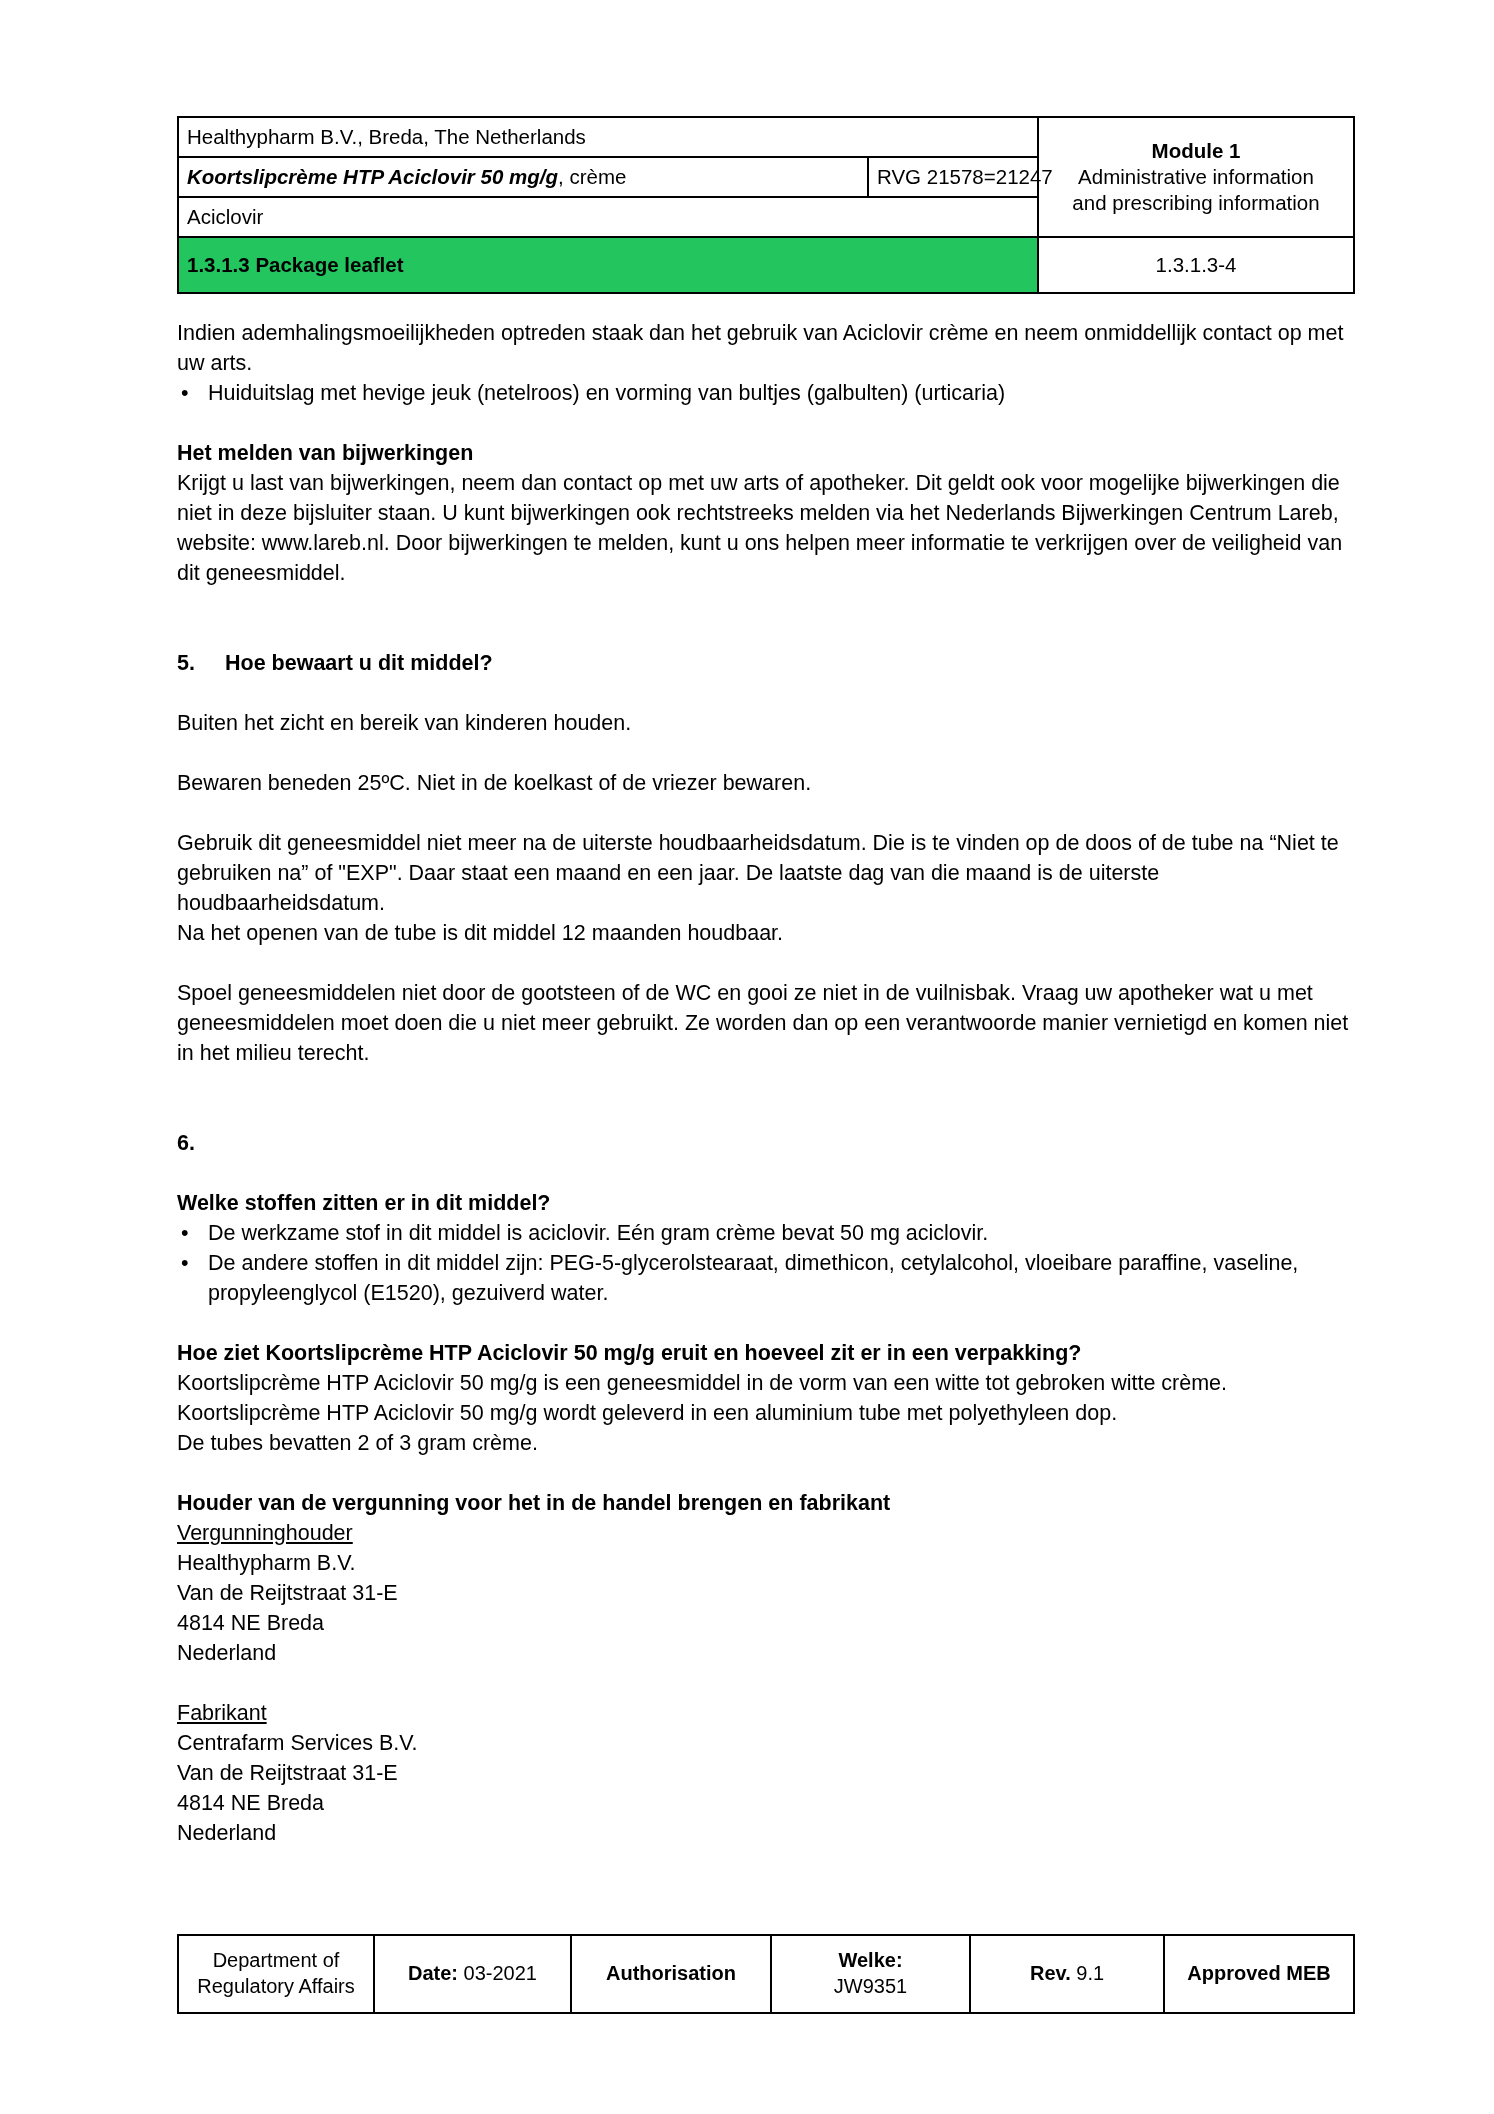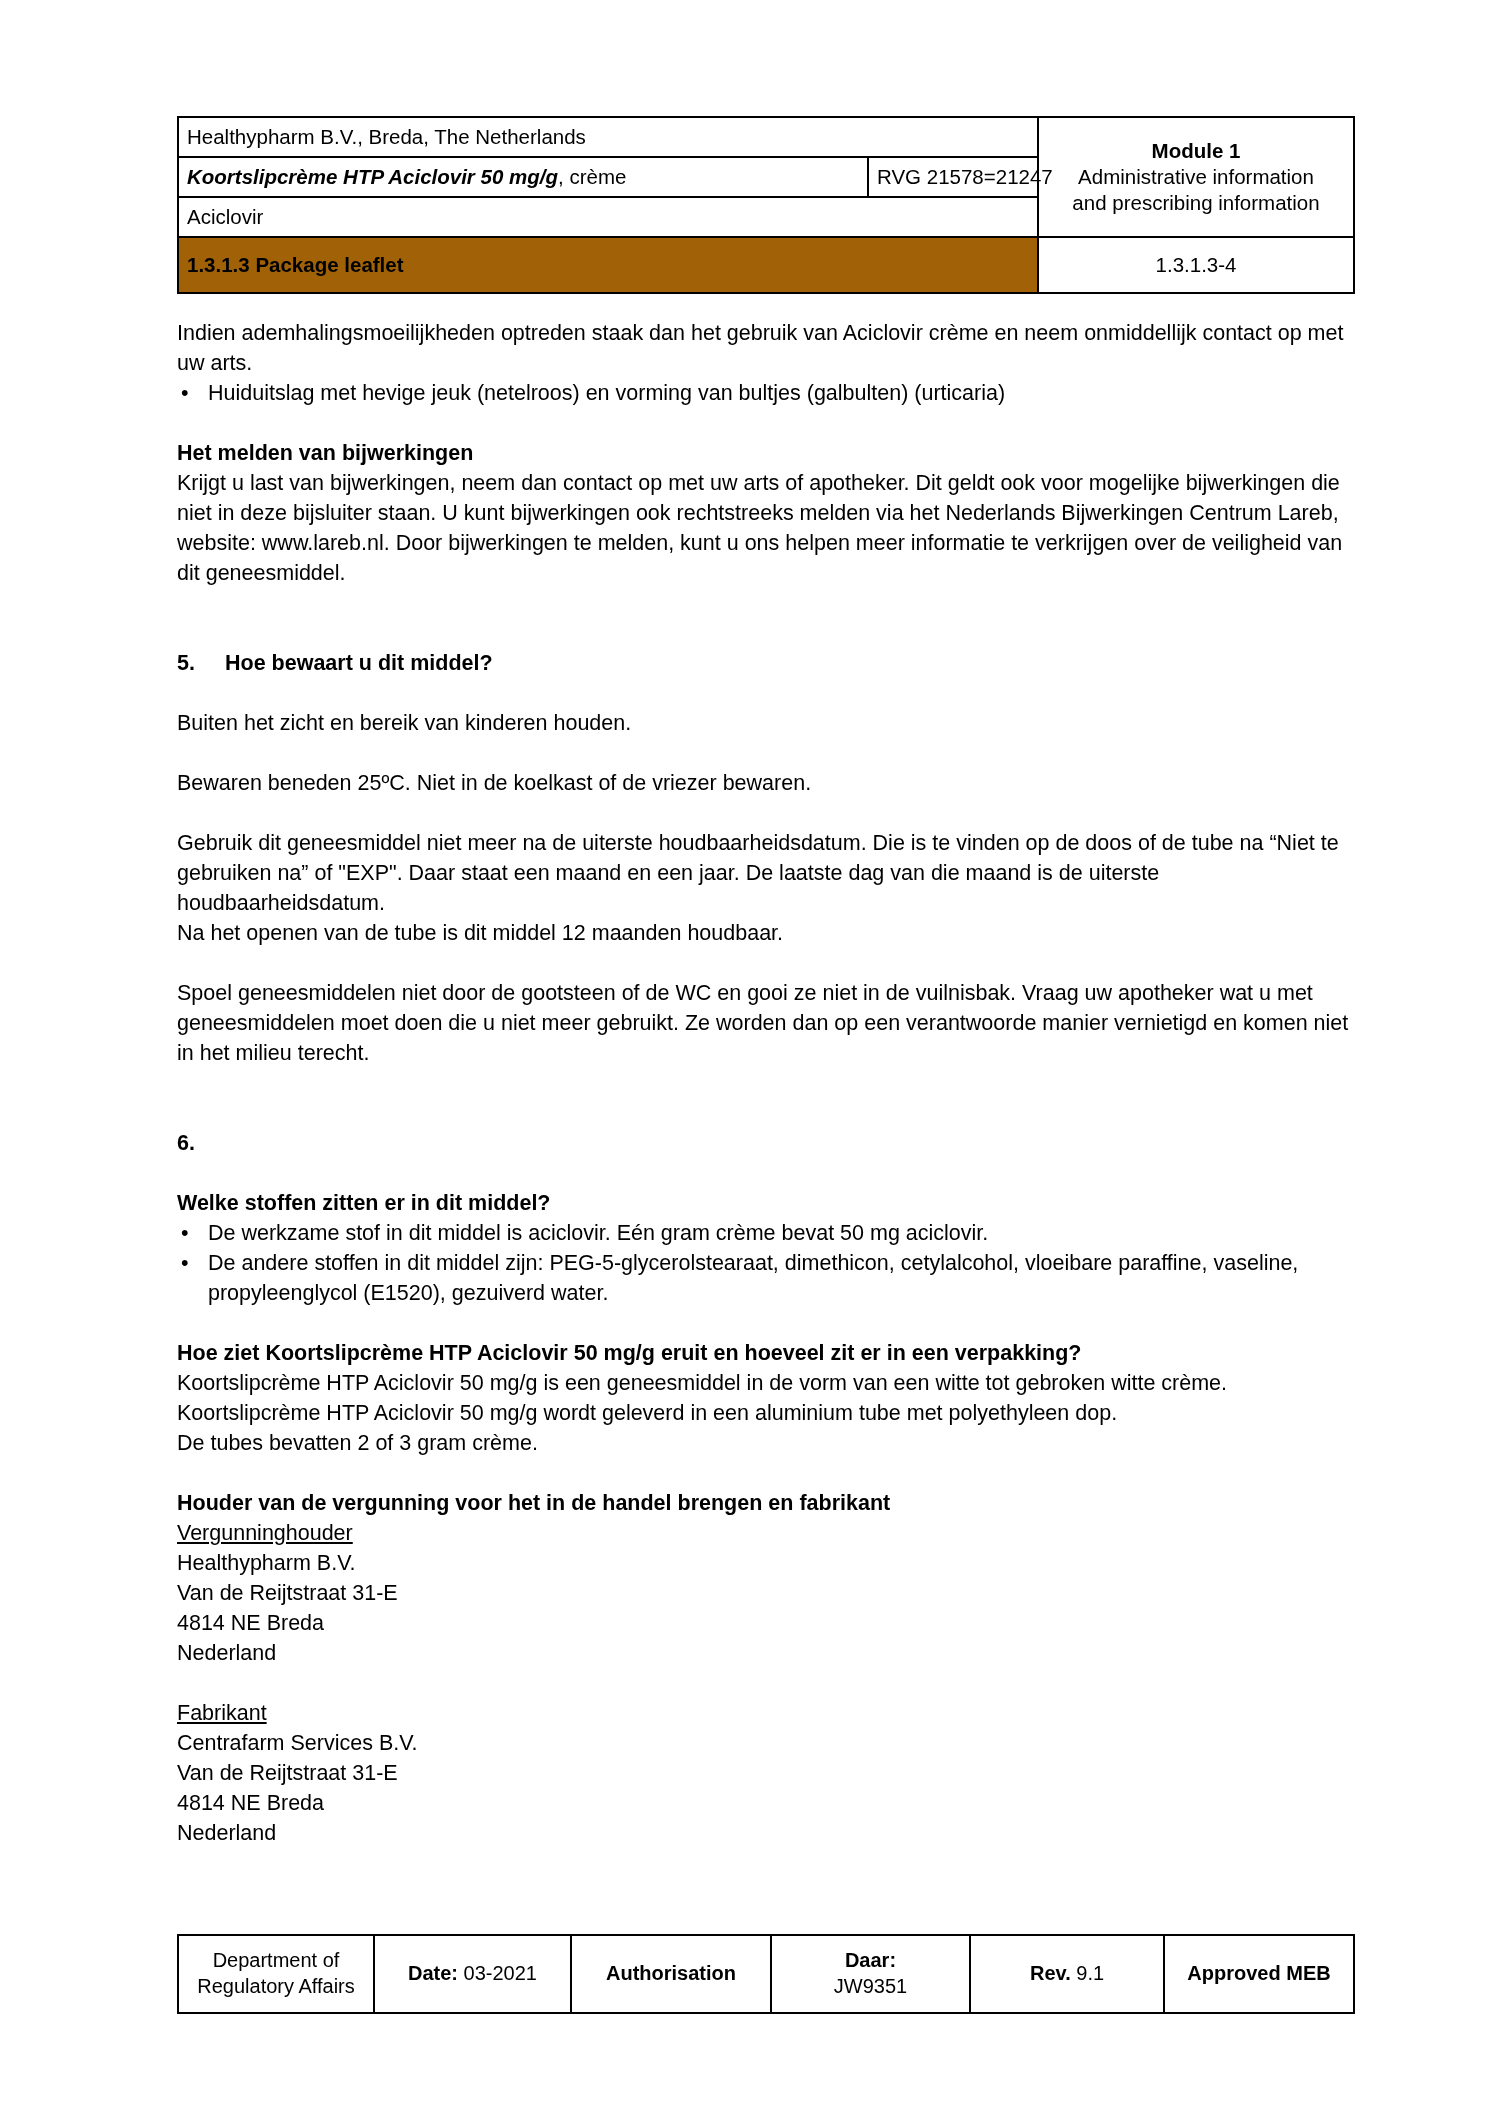--- a/index.html
+++ b/index.html
@@ -51,21 +51,21 @@
     font-weight: normal;
     font-style: normal;
   }
   .hdr-rvg {
     text-align: right;
     white-space: nowrap;
     font-size: 20.5px;
   }
   .hdr-substance { height: 34px; }
   .hdr-section {
-    background: #a16207;
+    background: #22c55e;
     font-weight: bold;
     font-size: 25px;
     height: 50px;
     padding-left: 10px;
   }
   .hdr-module {
     text-align: center;
     line-height: 1.3;
     font-size: 20.5px;
     padding: 4px 6px;
@@ -278,21 +278,21 @@
     </colgroup>
     <tbody>
       <tr>
         <td>
           <span>Department of</span><br>
           <span>Regulatory Affairs</span>
         </td>
         <td><span class="b">Date:</span><span> 03-2021</span></td>
         <td class="b">Authorisation</td>
         <td>
-          <span class="b">Daar:</span><br>
+          <span class="b">Welke:</span><br>
           <span>JW9351</span>
         </td>
         <td><span class="b">Rev.</span><span> 9.1</span></td>
         <td class="b">Approved MEB</td>
       </tr>
     </tbody>
   </table>
 
 </div>
 

